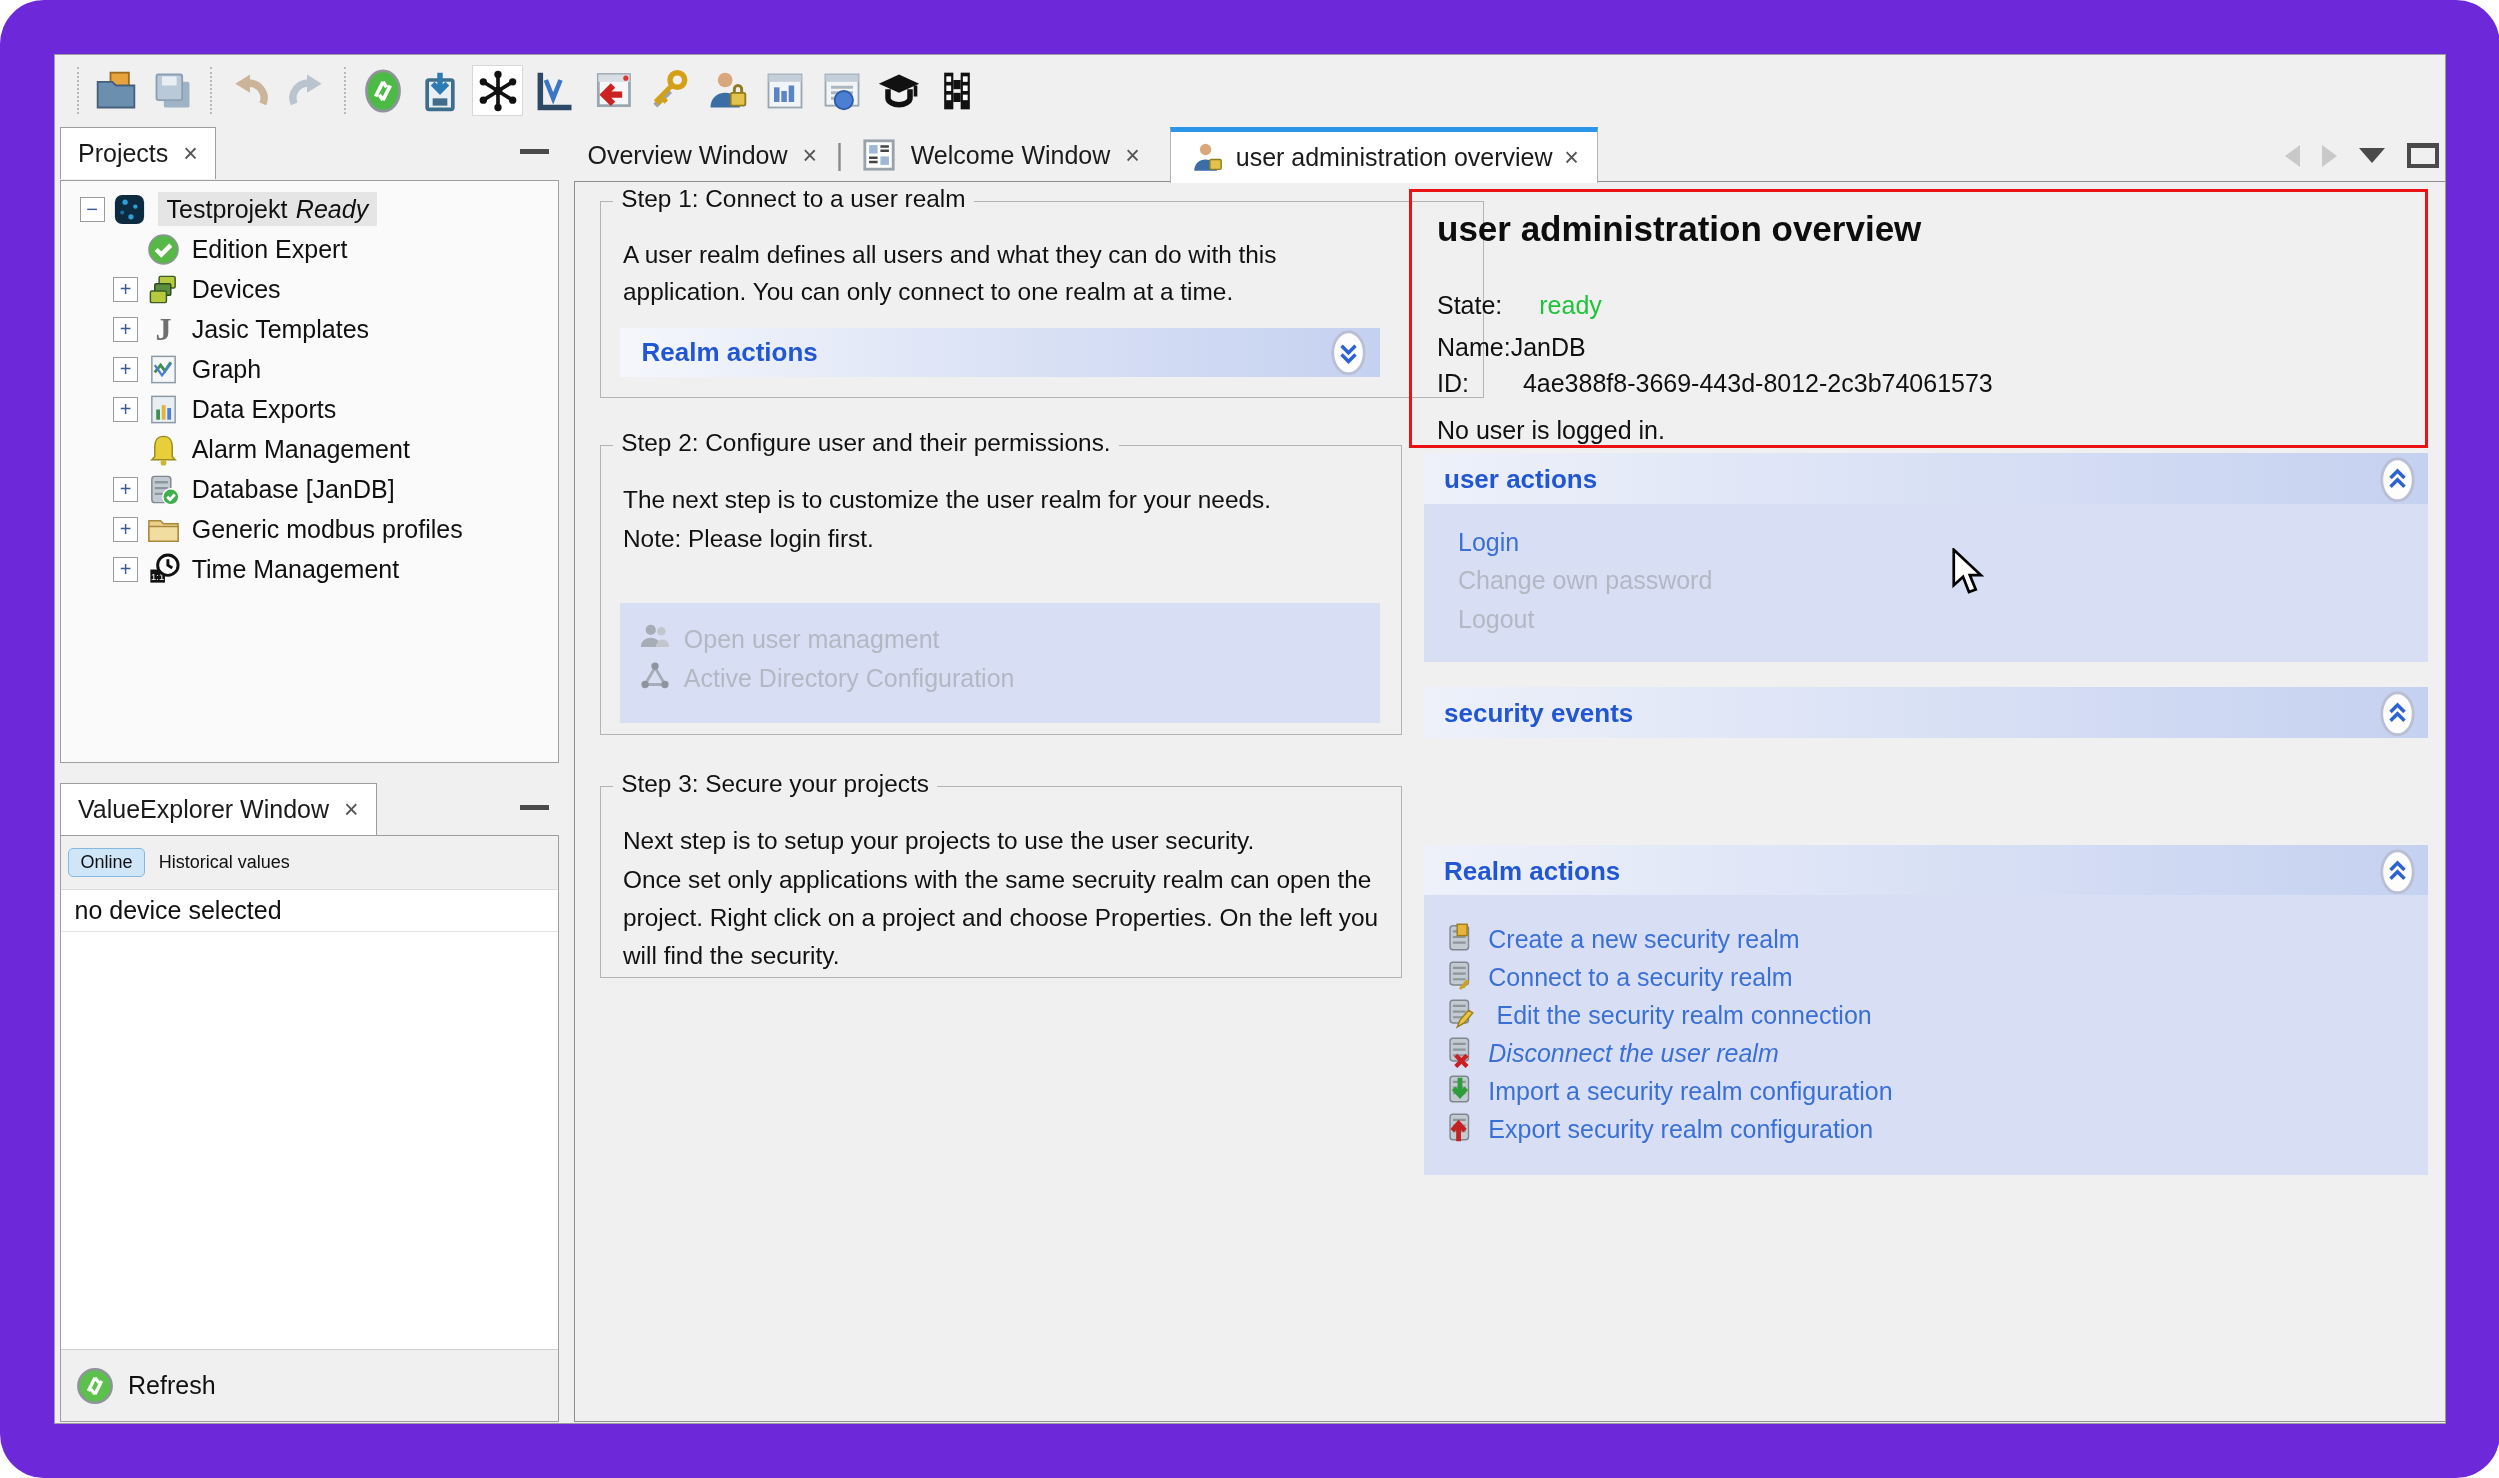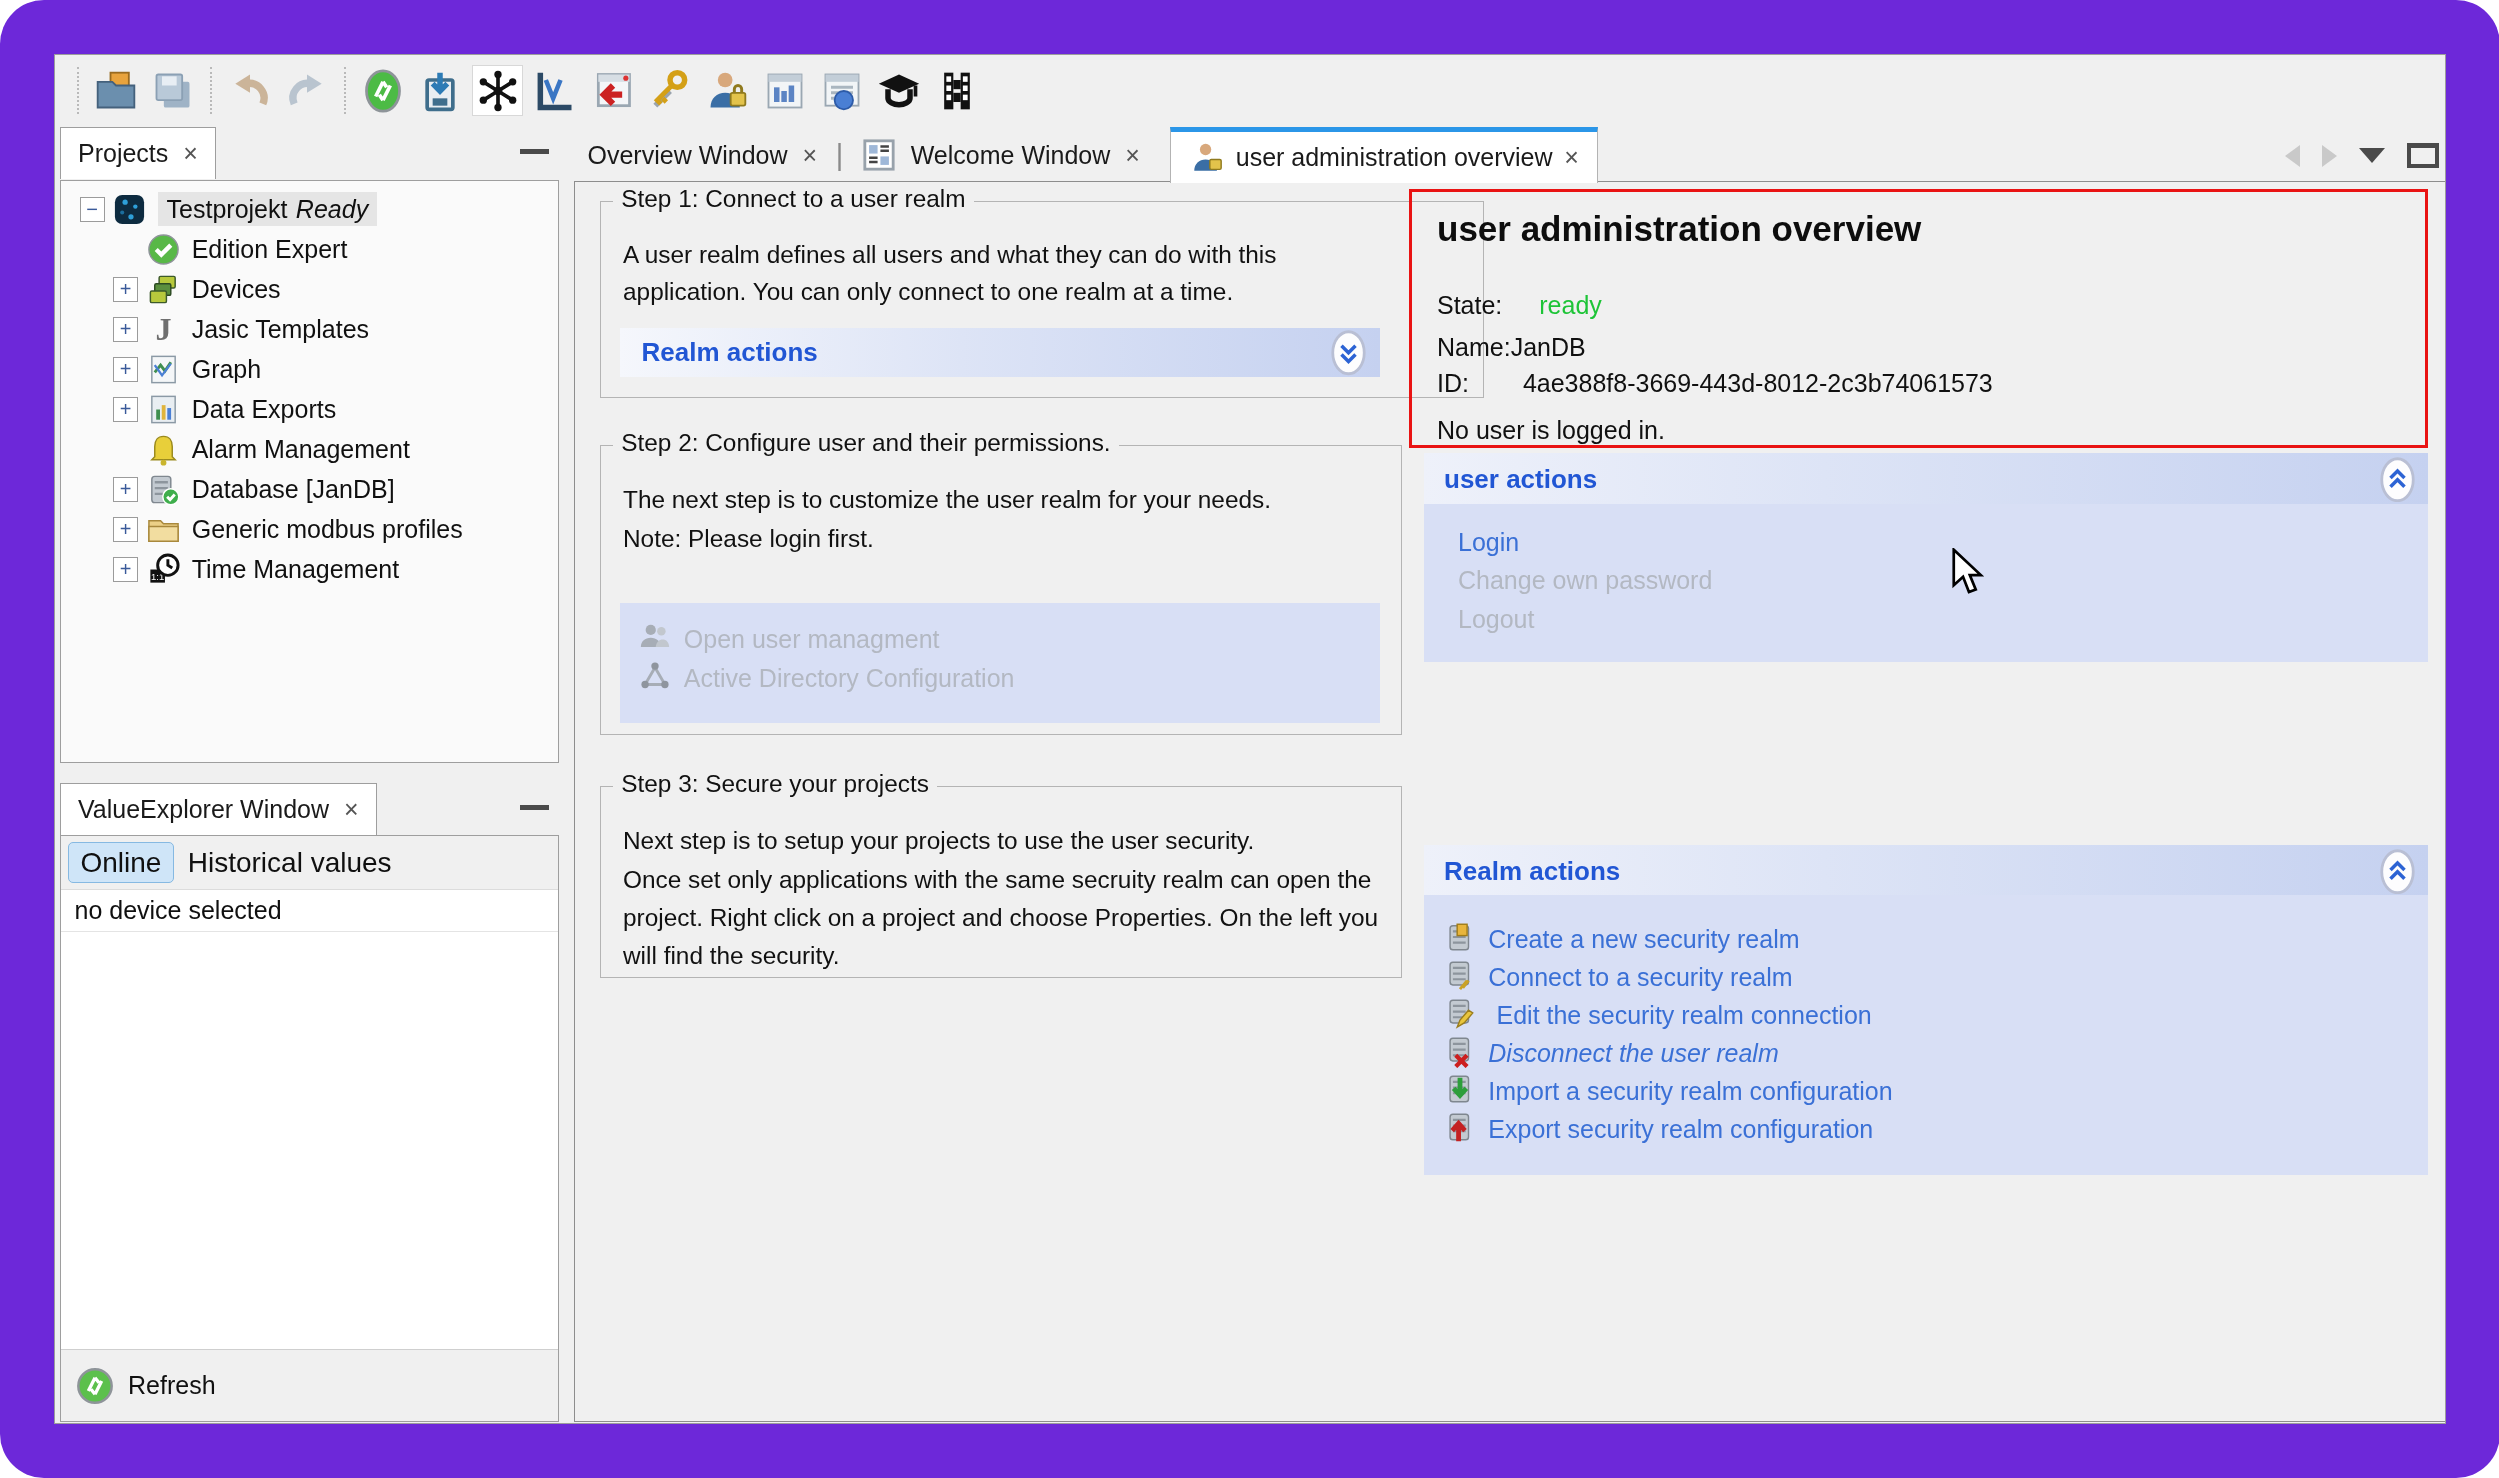--- a/index.html
+++ b/index.html
@@ -24,21 +24,21 @@
   .tree-row.lvl0 { padding-left:18.5px; }
   .tree-row.lvl1 { padding-left:52px; }
   .exp { width:25px; height:25px; min-width:25px; border:1.7px solid #9b9b9b; background:#fff; color:#3a5a9a; font-size:20px; line-height:22px; text-align:center; margin-right:6.7px; }
   .exp.hidden { visibility:hidden; }
   .ticon { width:37px; height:37px; min-width:37px; margin-right:10px; display:flex; align-items:center; justify-content:center; }
   .ticon svg { width:35px; height:35px; }
   .tlabel.sel { background:#e5e5e5; padding:2.5px 8.4px; }
   .suffix { font-style:italic; margin-left:8.4px; }
 
   .ve-panel { position:absolute; left:5px; top:780px; width:499px; height:587px; background:#fff; border:1.7px solid #9e9e9e; display:flex; flex-direction:column; }
-  .ve-tabs { height:54px; background:#f0f0f0; border-bottom:1.7px solid #dcdcdc; display:flex; align-items:center; padding-left:6.7px; font-size:28px; }
+  .ve-tabs { height:54px; background:#f0f0f0; border-bottom:1.7px solid #dcdcdc; display:flex; align-items:center; padding-left:6.7px; font-size:18px; }
   .ve-chip { background:#cfe5f8; border:1.7px solid #86b9e2; border-radius:5px; padding:3.4px 11.8px; color:#101010; }
   .ve-tab2 { margin-left:13.5px; color:#101010; }
   .ve-row { height:42px; background:#fff; border-bottom:1.7px solid #e4e4e4; display:flex; align-items:center; padding-left:13.5px; font-size:25px; color:#101010; }
   .ve-fill { flex:1; background:#fff; }
   .ve-footer { height:72px; background:#f0f0f0; border-top:1.7px solid #cfcfcf; display:flex; align-items:center; gap:13.5px; padding-left:13.5px; font-size:25px; color:#101010; }
 
   
   .tabstrip { position:absolute; left:519px; top:72px; height:56px; display:flex; align-items:center; font-size:25px; color:#1a1a1a; }
   .mtab { display:flex; align-items:center; gap:15px; padding:0 13.5px; }
   .mtab .x { color:#555; }
@@ -475,20 +475,27 @@
             <span>Login</span>
           </div>
       <div class="linkitem disabled" style="position:absolute; left:34px; top:62px;">
             <span>Change own password</span>
           </div>
       <div class="linkitem disabled" style="position:absolute; left:34px; top:101px;">
             <span>Logout</span>
           </div>
     </div>
 
+    <div class="sechead" style="left:849px; top:505px; width:1004px;">
+      <span class="bar-title">security events</span>
+      <span class="chev"><svg viewBox="0 0 20 26">
+              <ellipse cx="10" cy="13" rx="9" ry="12" fill="#fdfdfe" stroke="#b9bfd4" stroke-width="1.6"></ellipse>
+              <path d="M6 12l4-4 4 4M6 17l4-4 4 4" stroke="#2c63d4" stroke-width="2" fill="none"></path>
+            </svg></span>
+    </div>
 
     <div class="sechead" style="left:849px; top:663px; width:1004px;">
       <span class="bar-title">Realm actions</span>
       <span class="chev"><svg viewBox="0 0 20 26">
               <ellipse cx="10" cy="13" rx="9" ry="12" fill="#fdfdfe" stroke="#b9bfd4" stroke-width="1.6"></ellipse>
               <path d="M6 12l4-4 4 4M6 17l4-4 4 4" stroke="#2c63d4" stroke-width="2" fill="none"></path>
             </svg></span>
     </div>
     <div class="sec-body" style="left:849px; top:713px; width:1004px; height:280px;">
       <div class="linkitem" style="position:absolute; left:18.5px; top:25px;">

